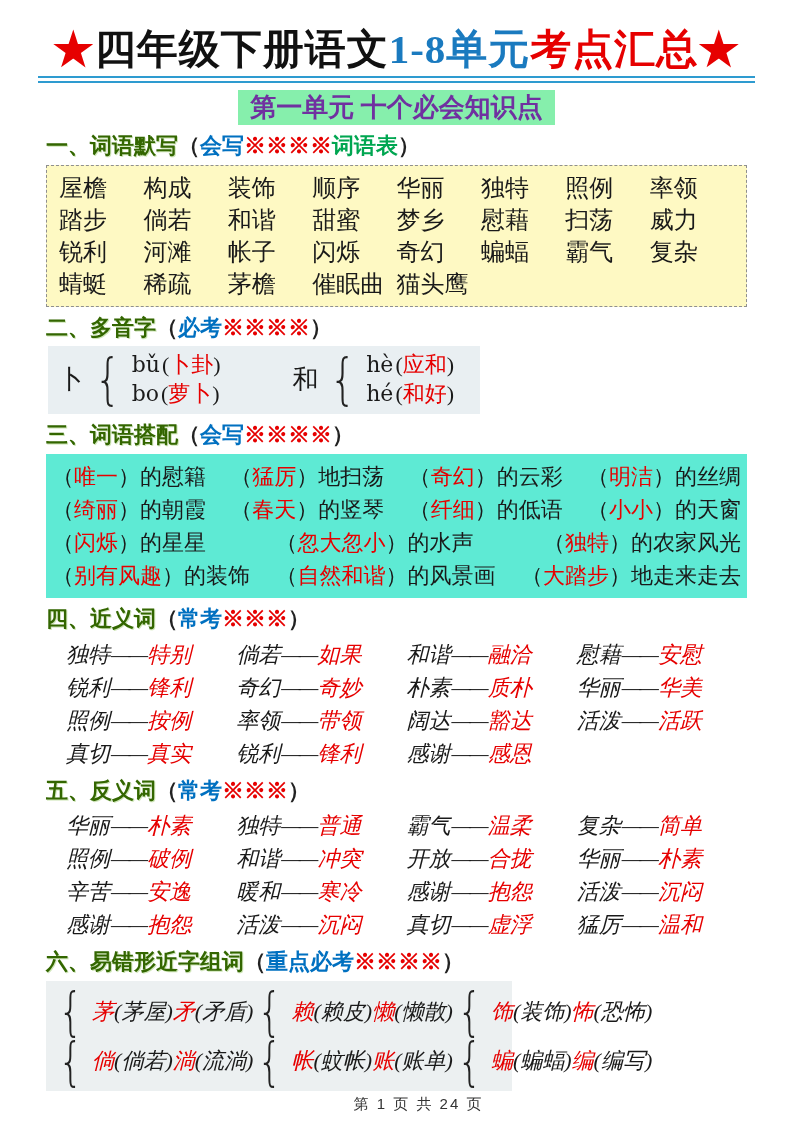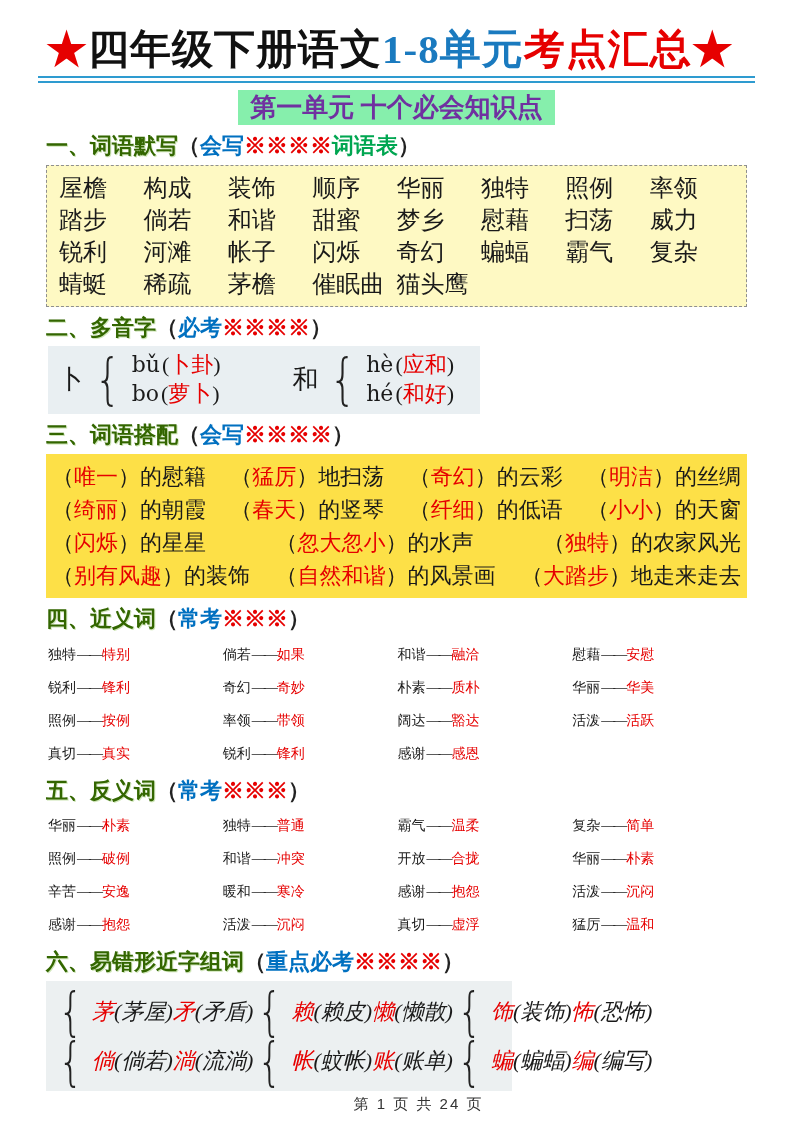--- a/index.html
+++ b/index.html
@@ -3,21 +3,21 @@
 <meta charset="utf-8">
 <style>
   html,body{margin:0;padding:0;background:#ffffff;}
   .page{
     width:793px;height:1122px;box-sizing:border-box;
     padding:26px 46px 0 46px;position:relative;overflow:hidden;
     background:#ffffff;color:#1a1a1a;
     font-family:"Liberation Serif","DejaVu Serif",serif;
   }
   
-  .title{margin:0;font-size:41px;font-weight:bold;line-height:1.15;letter-spacing:1px;white-space:nowrap;}
+  .title{margin:0;text-align:center;font-size:41px;font-weight:bold;line-height:1.15;letter-spacing:1px;white-space:nowrap;}
   .t-black{color:#111111;}
   .t-blue{color:#1a7abf;}
   .t-red{color:#e60000;}
   .rule{height:3px;border-top:2px solid #2e9bd0;border-bottom:2px solid #2e9bd0;margin:3px -8px 7px -8px;}
   .subtitle-wrap{text-align:center;margin:0 0 6px 0;}
   .subtitle{display:inline-block;background:#86efac;color:#7030a0;font-weight:bold;font-size:26px;padding:0 12px;line-height:1.35;}
   
   .sec{margin-top:7px;}
   .sec-head{font-size:22px;font-weight:bold;line-height:1.3;margin:0 0 4px 0;white-space:nowrap;}
   .h-green{color:#336600;text-shadow:1px 1px 0 #cfe6b8;}
@@ -33,24 +33,24 @@
   .wcell{flex:0 0 12.5%;line-height:32px;white-space:nowrap;}
   
   .pybox{background:#e9eff2;display:inline-flex;gap:72px;padding:4px 26px 6px 10px;margin-left:2px;}
   .pygroup{display:flex;align-items:center;font-size:22px;}
   .pychar{font-size:26px;margin-right:6px;}
   .brace{font-size:56px;font-weight:100;line-height:0.9;font-family:"DejaVu Sans",sans-serif;transform:scaleX(0.75);color:#222;}
   .pylines{display:flex;flex-direction:column;margin-left:6px;}
   .pyline{line-height:29px;white-space:nowrap;}
   .py{font-family:"DejaVu Serif",serif;margin-right:2px;}
   
-  .collocbox{background:#fde047;padding:6px 6px;font-size:22px;}
+  .collocbox{background:#5eead4;padding:6px 6px;font-size:22px;}
   .crow{display:flex;justify-content:space-between;line-height:33px;white-space:nowrap;}
   
-  .pairsbox{font-size:14px;margin-left:2px;}
+  .pairsbox{font-size:22px;margin-left:20px;font-style:italic;}
   .prow{display:flex;line-height:33px;}
   .pitem{flex:0 0 25%;white-space:nowrap;}
   .dash{letter-spacing:-2px;margin:0 1px;color:#1a1a1a;}
   
   .formbox{background:#ecf0f1;width:450px;padding:4px 8px;font-size:22px;}
   .frow{display:flex;margin:3px 0;}
   .fgroup{display:flex;align-items:center;flex:0 0 33.3%;}
   .fgroup .brace{font-size:52px;}
   .fcol{display:flex;flex-direction:row;margin-left:5px;font-style:italic;}
   .fentry{line-height:31px;white-space:nowrap;}

